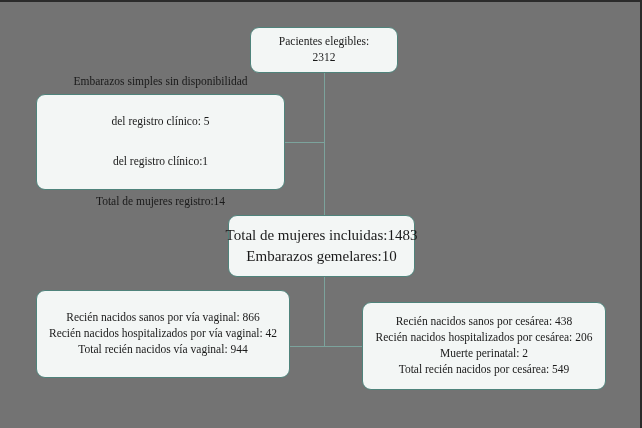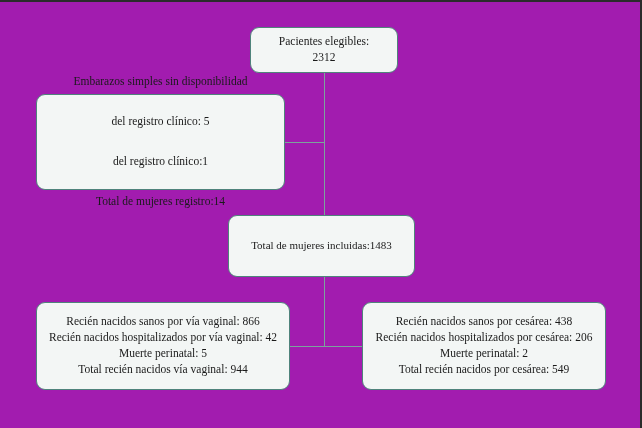--- a/index.html
+++ b/index.html
@@ -4,21 +4,21 @@
 <style>
   html, body {
     margin: 0;
     padding: 0;
     background: #ffffff;
   }
   #page {
     position: relative;
     width: 642px;
     height: 428px;
-    background: #a21caf;
+    background: #737373;
     border-top: 2px solid #2b2b2b;
     border-right: 2px solid #2b2b2b;
     box-sizing: border-box;
     overflow: hidden;
     font-family: "Liberation Serif", "DejaVu Serif", serif;
   }
 
   
   .line {
     position: absolute;
@@ -43,22 +43,22 @@
     padding: 3px 8px;
   }
   .box .ln {
     display: block;
     white-space: nowrap;
     line-height: 1.38;
   }
 
   #box-eligible      { left: 250px; top: 25px;  width: 148px; height: 46px; font-size: 11.5px; }
   #box-excluded      { left: 36px;  top: 92px;  width: 249px; height: 96px; font-size: 11.5px; gap: 24px; }
-  #box-included      { left: 228px; top: 213px; width: 187px; height: 62px; font-size: 11px; font-family: Liberation Serif, serif; }
-  #box-vaginal       { left: 36px;  top: 300px; width: 254px; height: 88px; font-size: 11.5px; }
+  #box-included      { left: 228px; top: 213px; width: 187px; height: 62px; font-size: 15px; font-family: Liberation Serif, serif; }
+  #box-vaginal       { left: 36px;  top: 288px; width: 254px; height: 88px; font-size: 11.5px; }
   #box-cesarean      { left: 362px; top: 300px; width: 244px; height: 88px; font-size: 11.5px; justify-content: center; }
 </style>
 </head>
 <body>
 
 <div id="page">
 
   <div class="line v" style="left:324px; top:71px; height:142px;"></div>
   <div class="line h" style="left:285px; top:140px; width:40px;"></div>
   <div class="line v" style="left:324px; top:275px; height:70px;"></div>
@@ -71,26 +71,26 @@
 
   <div class="box" id="box-excluded">
     <span class="ln">Embarazos simples sin disponibilidad</span>
     <span class="ln">del registro clínico: 5</span>
     <span class="ln">del registro clínico:1</span>
     <span class="ln">Total de mujeres registro:14</span>
   </div>
 
   <div class="box" id="box-included">
     <span class="ln">Total de mujeres incluidas:1483</span>
+    <span class="ln">Embarazos gemelares:10</span>
   </div>
 
   <div class="box" id="box-vaginal">
     <span class="ln">Recién nacidos sanos por vía vaginal: 866</span>
     <span class="ln">Recién nacidos hospitalizados por vía vaginal: 42</span>
-    <span class="ln">Muerte perinatal: 5</span>
     <span class="ln">Total recién nacidos vía vaginal: 944</span>
   </div>
 
   <div class="box" id="box-cesarean">
     <span class="ln">Recién nacidos sanos por cesárea: 438</span>
     <span class="ln">Recién nacidos hospitalizados por cesárea: 206</span>
     <span class="ln">Muerte perinatal: 2</span>
     <span class="ln">Total recién nacidos por cesárea: 549</span>
   </div>
 

